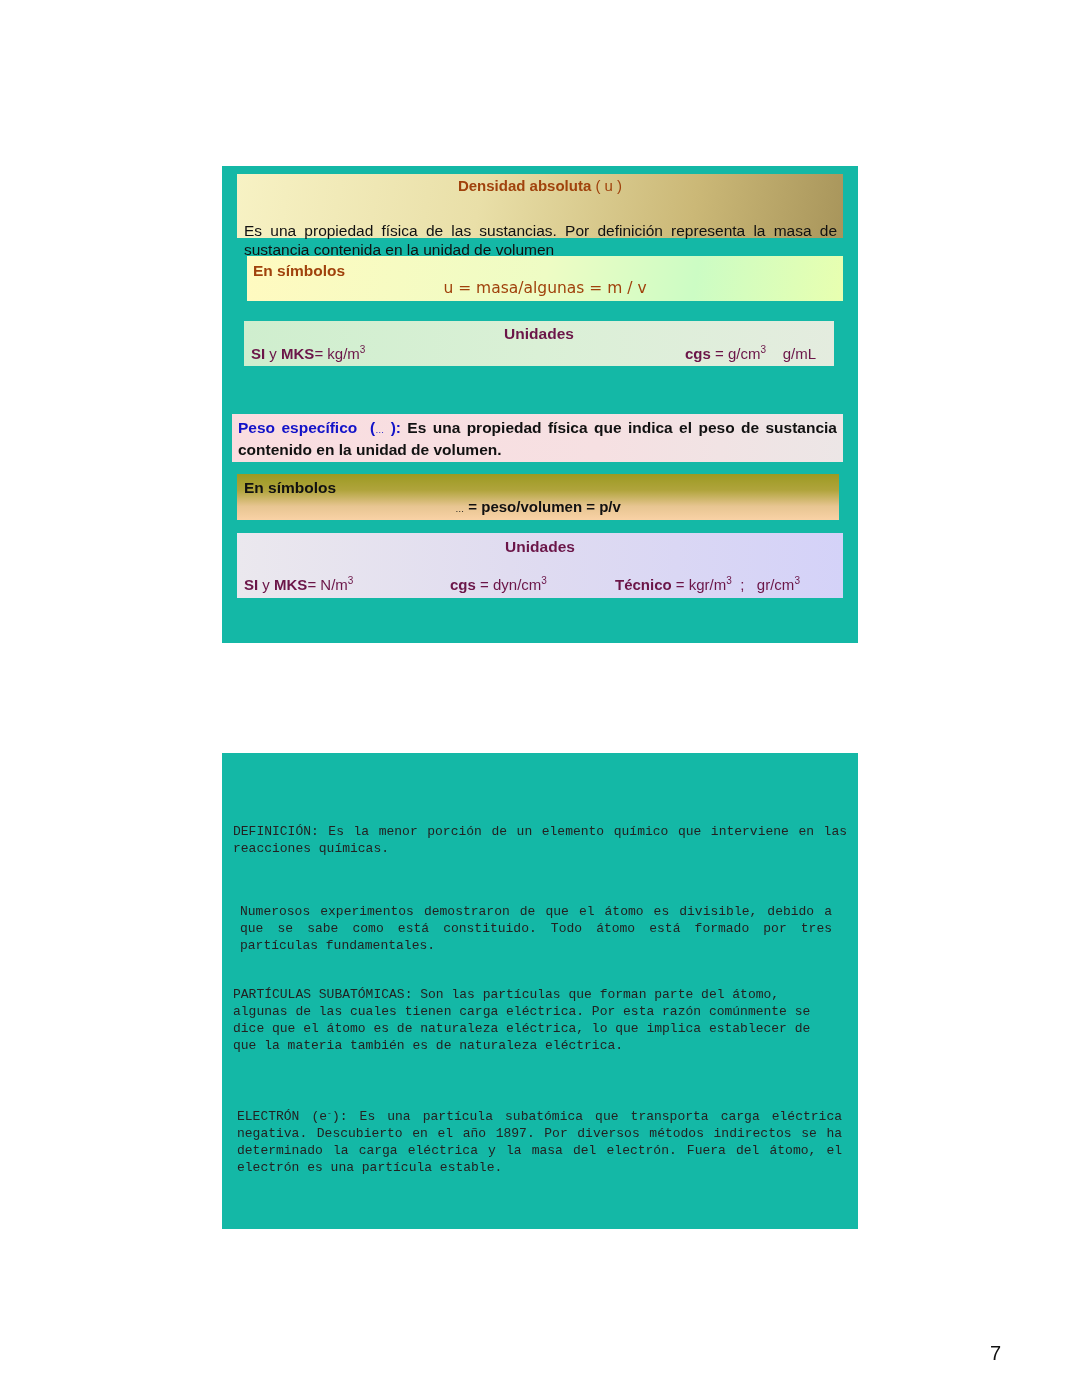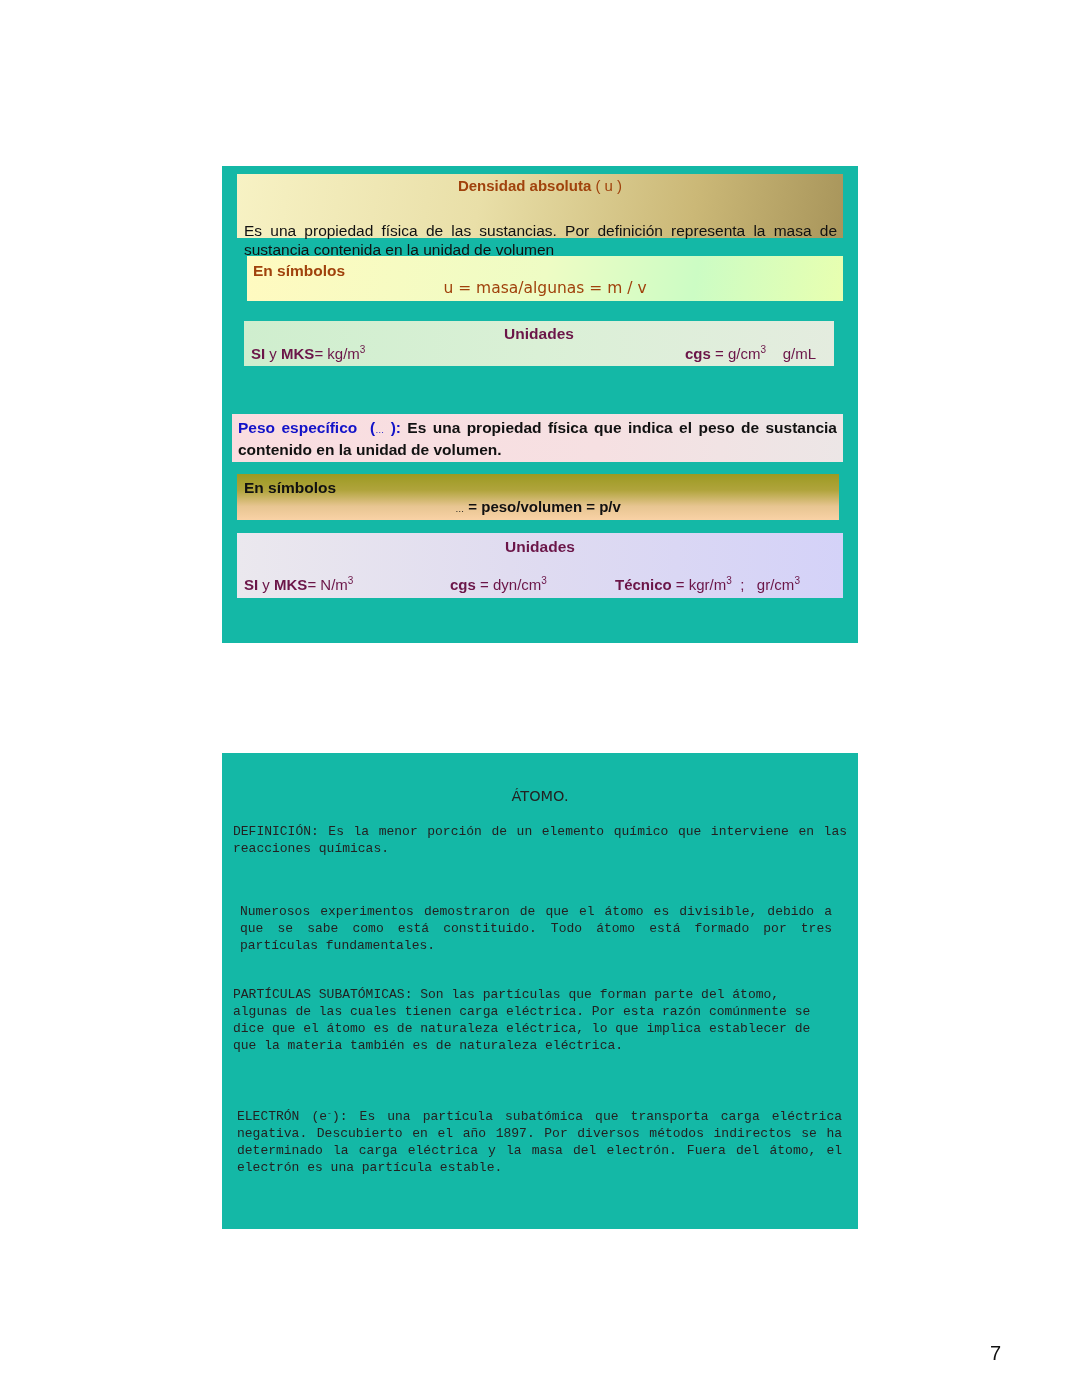--- a/index.html
+++ b/index.html
@@ -121,21 +121,20 @@
     <div class="unit-item" id="units2-cgs">
       <b>cgs</b><span> = dyn/cm</span><sup>3</sup>
     </div>
     <div class="unit-item" id="units2-tec">
       <b>Técnico</b><span> = kgr/m</span><sup>3</sup><span style="white-space:pre">  ;   gr/cm</span><sup>3</sup>
     </div>
   </div>
 </div>
 
 <div class="slide" id="slide2">
-  <div id="atomo-title">ÁTOMO.</div>
   <div class="s2text" id="def-para">
     <div class="just-last">DEFINICIÓN: Es la menor porción de un elemento químico que interviene en las reacciones químicas.</div>
   </div>
   <div class="s2text just-last" id="num-para">Numerosos experimentos demostraron de que el átomo es divisible, debido a que se sabe como está constituido. Todo átomo está formado por tres partículas fundamentales.</div>
   <div class="s2text" id="part-para">PARTÍCULAS SUBATÓMICAS: Son las partículas que forman parte del átomo, algunas de las cuales tienen carga eléctrica. Por esta razón comúnmente se dice que el átomo es de naturaleza eléctrica, lo que implica establecer de que la materia también es de naturaleza eléctrica.</div>
   <div class="s2text just-last" id="elec-para"><span>ELECTRÓN (e</span><sup style="font-size:8px">-</sup><span>): Es una partícula subatómica que transporta carga eléctrica negativa. Descubierto en el año 1897.  Por diversos métodos indirectos se ha determinado la carga eléctrica y la masa del electrón. Fuera del átomo, el electrón es una partícula estable.</span></div>
 </div>
 
 <div id="page-number">7</div>
 

